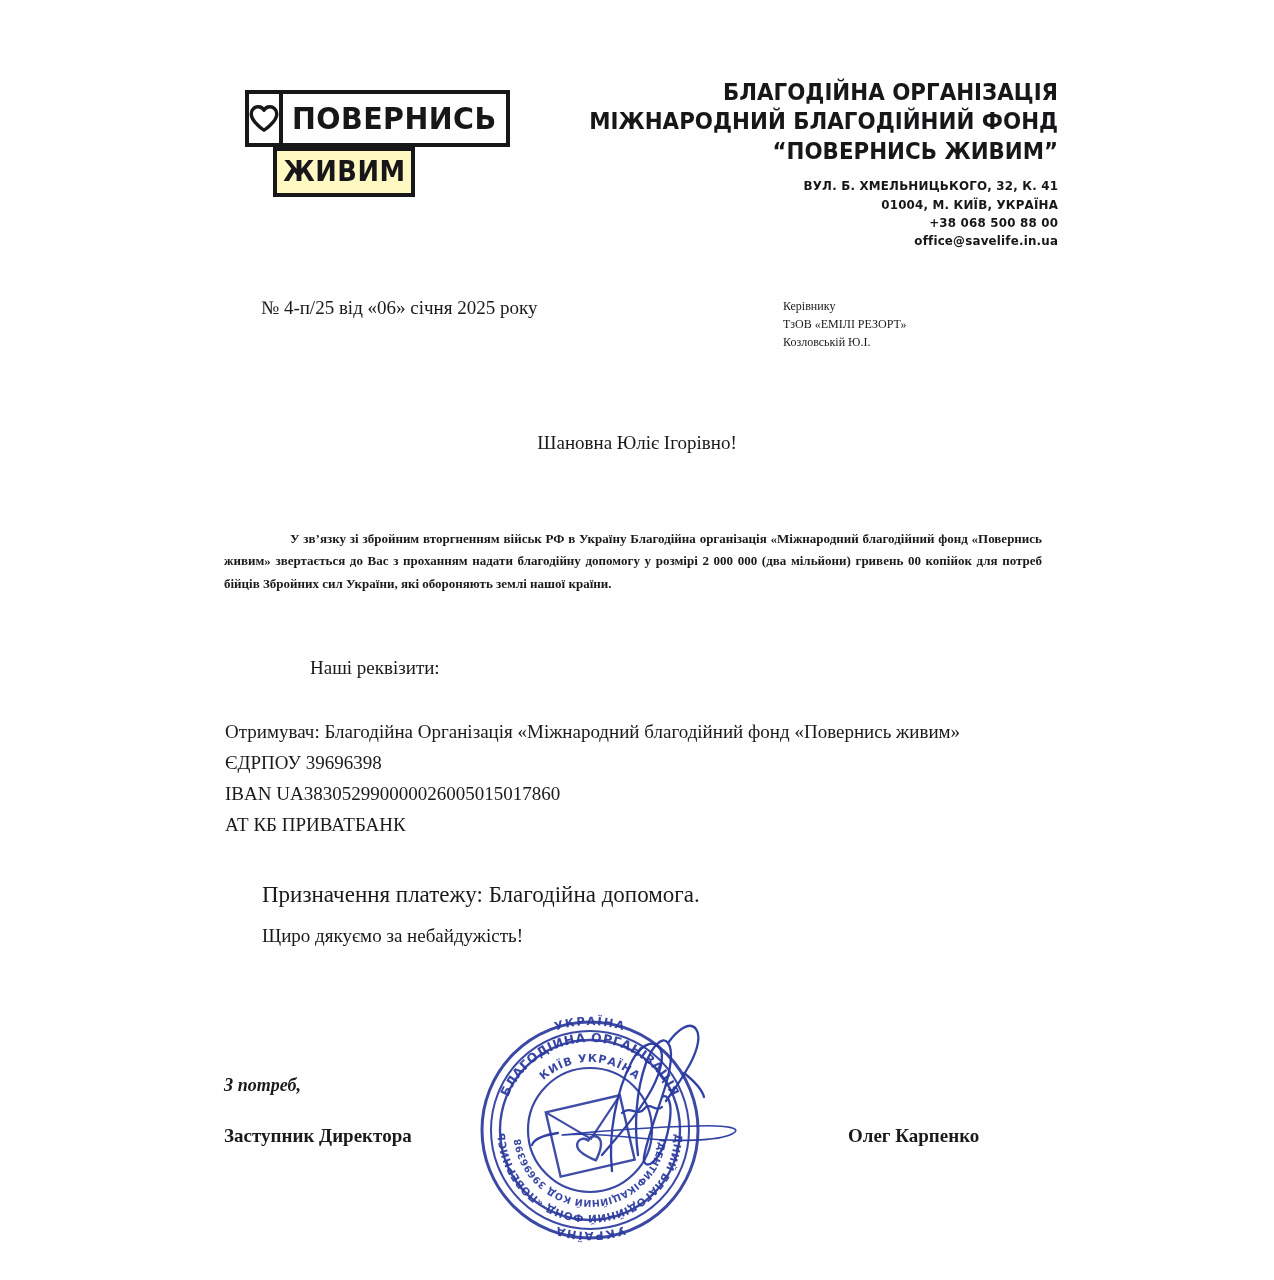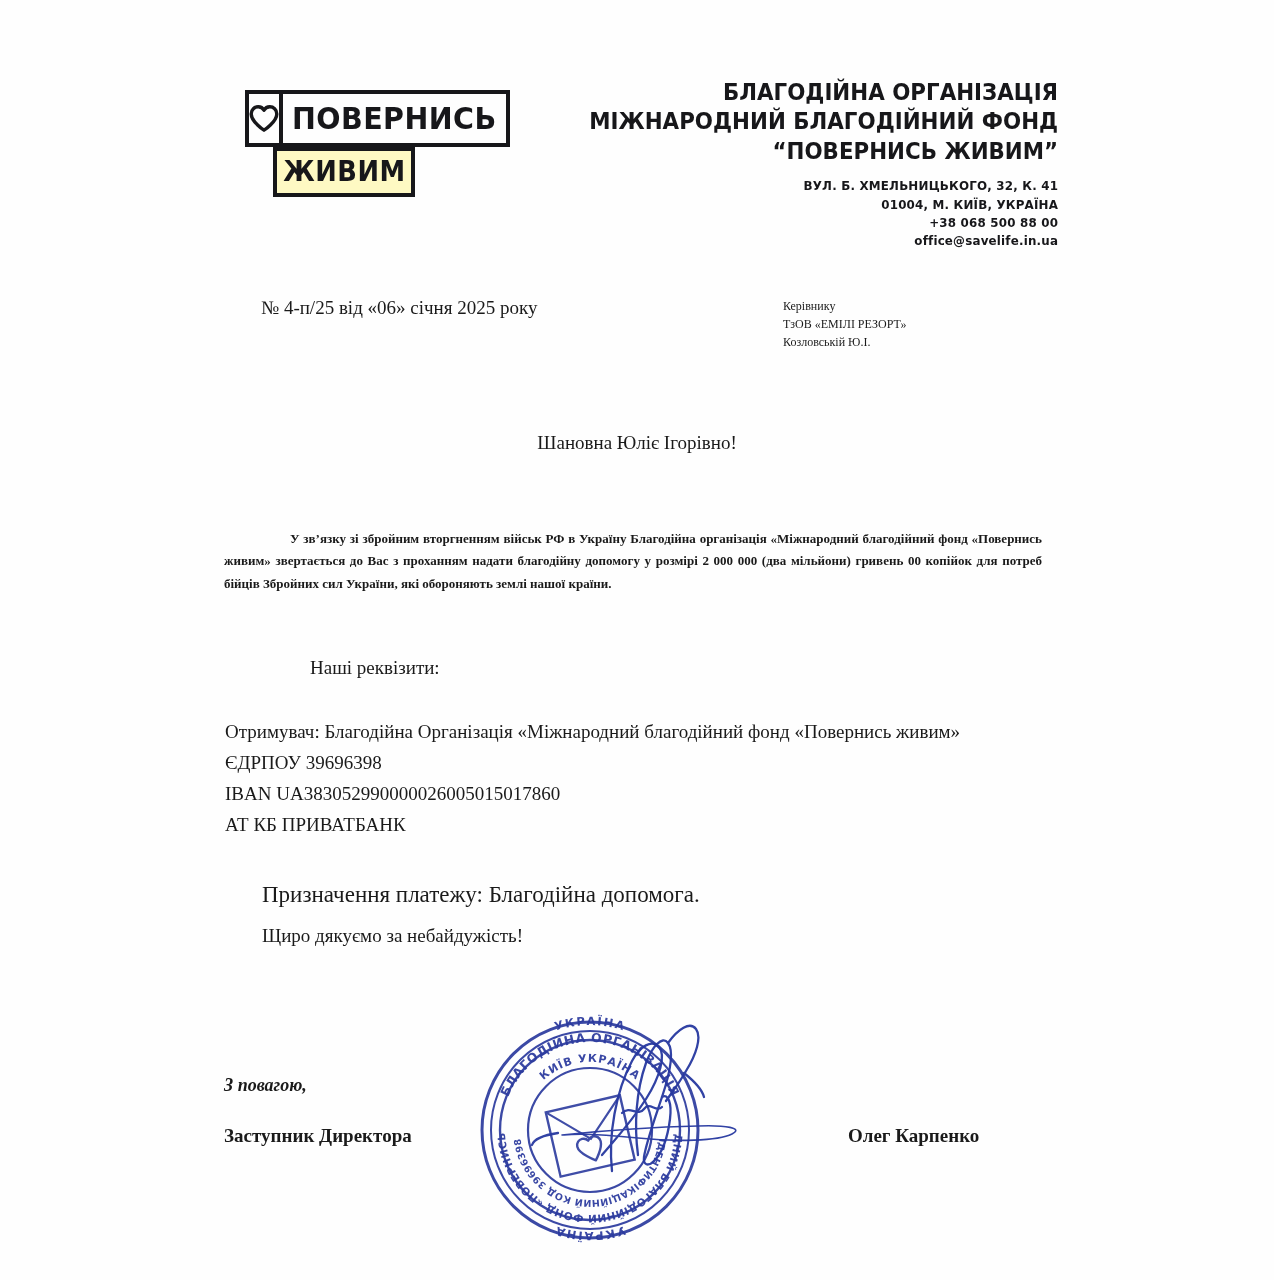--- a/index.html
+++ b/index.html
@@ -278,21 +278,21 @@
   <div class="requisites">
     <div>Отримувач: Благодійна Організація «Міжнародний благодійний фонд «Повернись живим»</div>
     <div>ЄДРПОУ 39696398</div>
     <div>IBAN UA383052990000026005015017860</div>
     <div>АТ КБ ПРИВАТБАНК</div>
   </div>
 
   <div class="purpose">Призначення платежу: Благодійна допомога.</div>
   <div class="thanks">Щиро дякуємо за небайдужість!</div>
 
-  <div class="regards">З повагою,</div>
+  <div class="regards">З потреб,</div>
   <div class="sig-title">Заступник Директора</div>
   <div class="sig-name">Олег Карпенко</div>
 
   <div class="ink-layer">
     <svg width="360" height="280" viewBox="0 0 360 280" aria-hidden="true">
       <defs>
 
         <path id="ringOuterTop" d="M 45,145 A 105,105 0 0 1 255,145" fill="none"></path>
         <path id="ringOuterBot" d="M 252,145 A 102,102 0 0 1 48,145" fill="none"></path>
         <path id="ringInnerTop" d="M 62,145 A 88,88 0 0 1 238,145" fill="none"></path>

